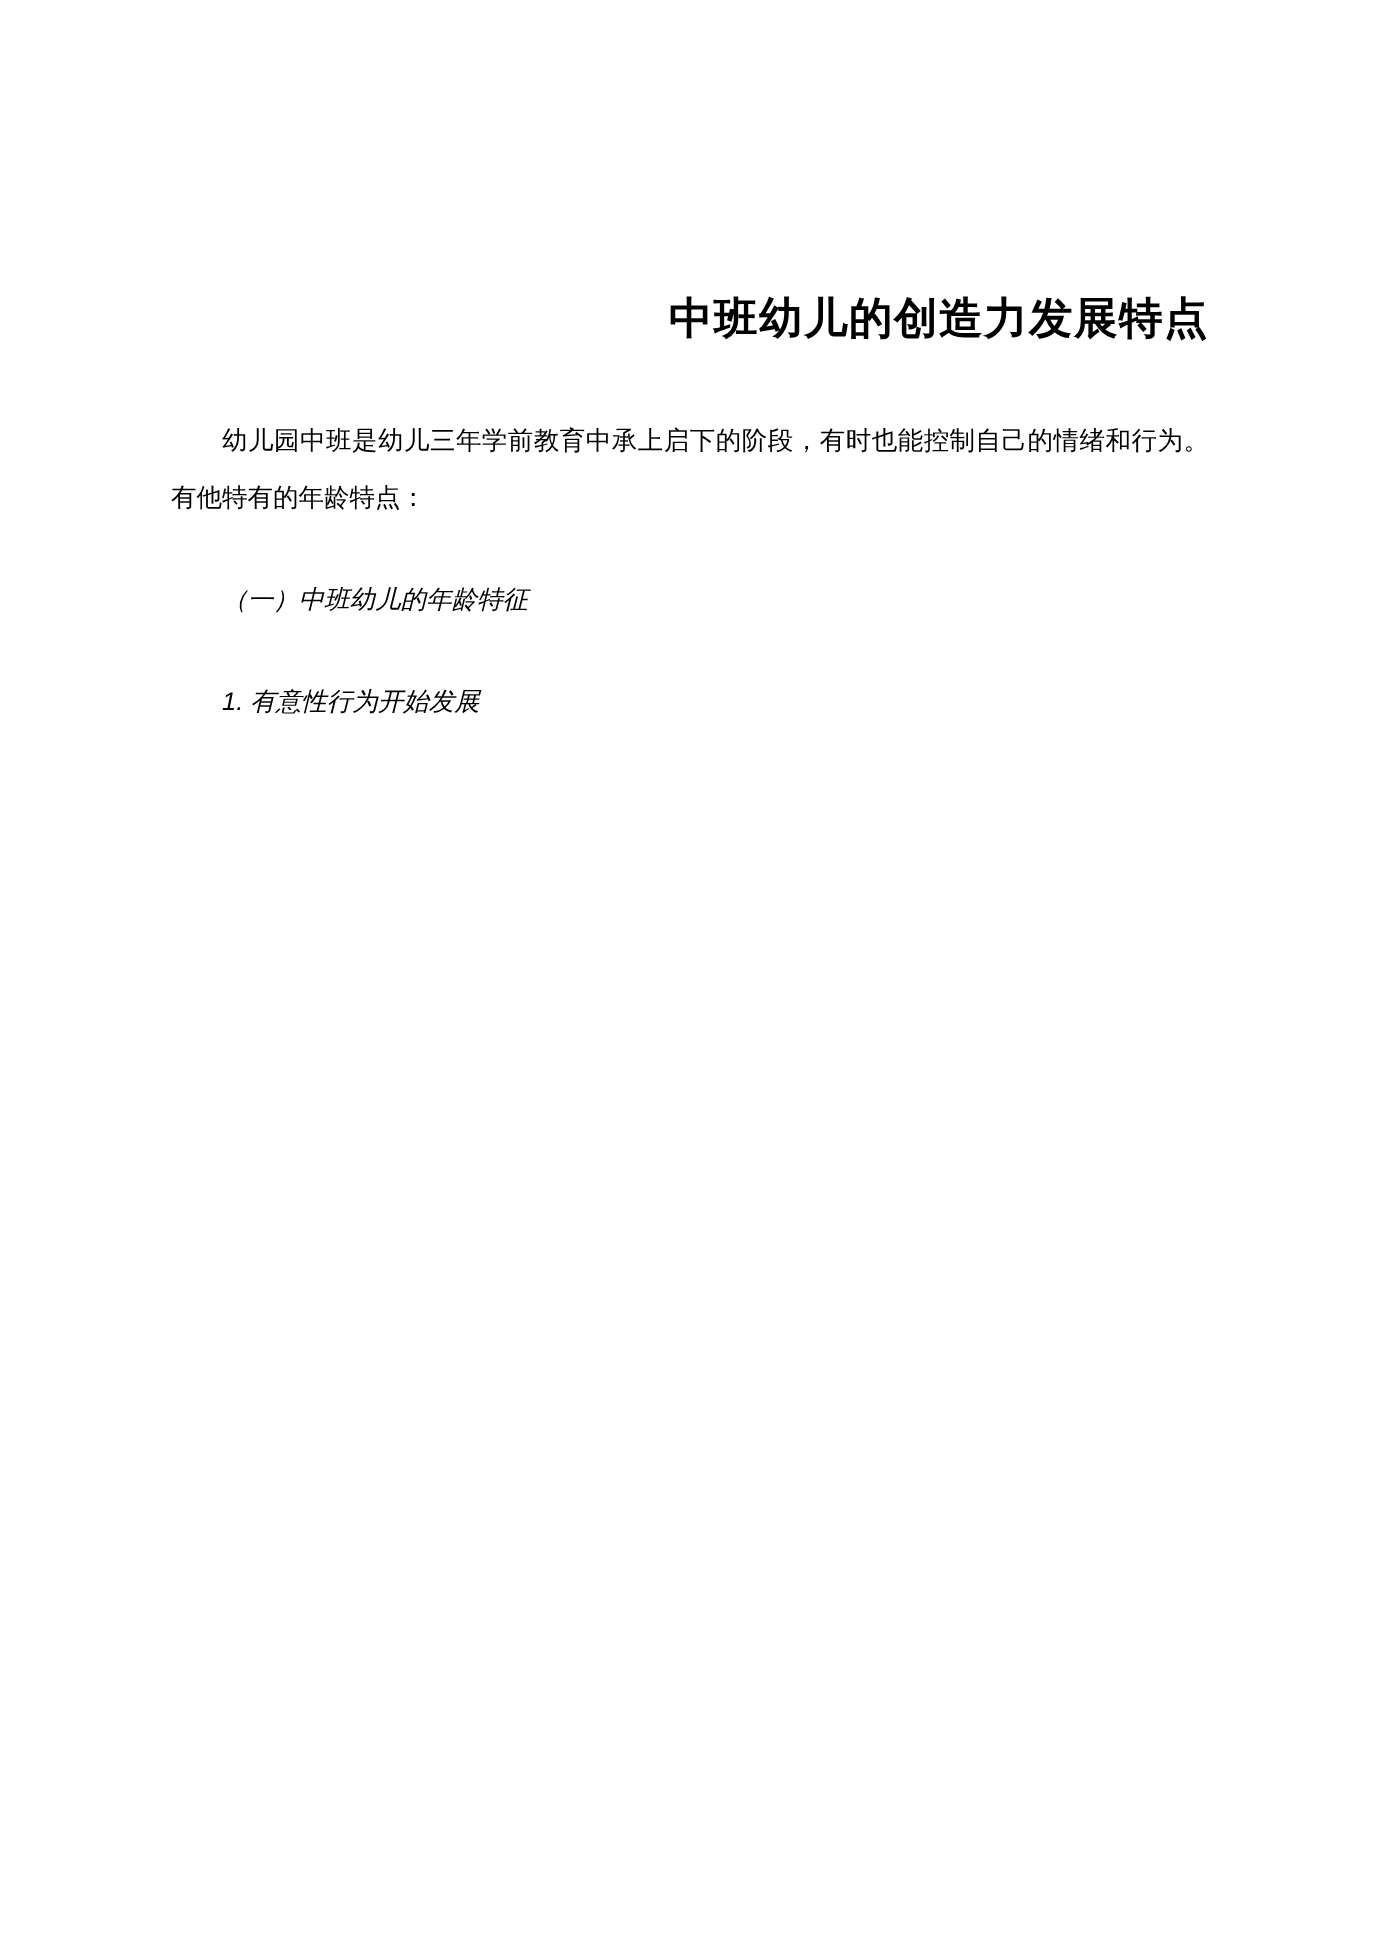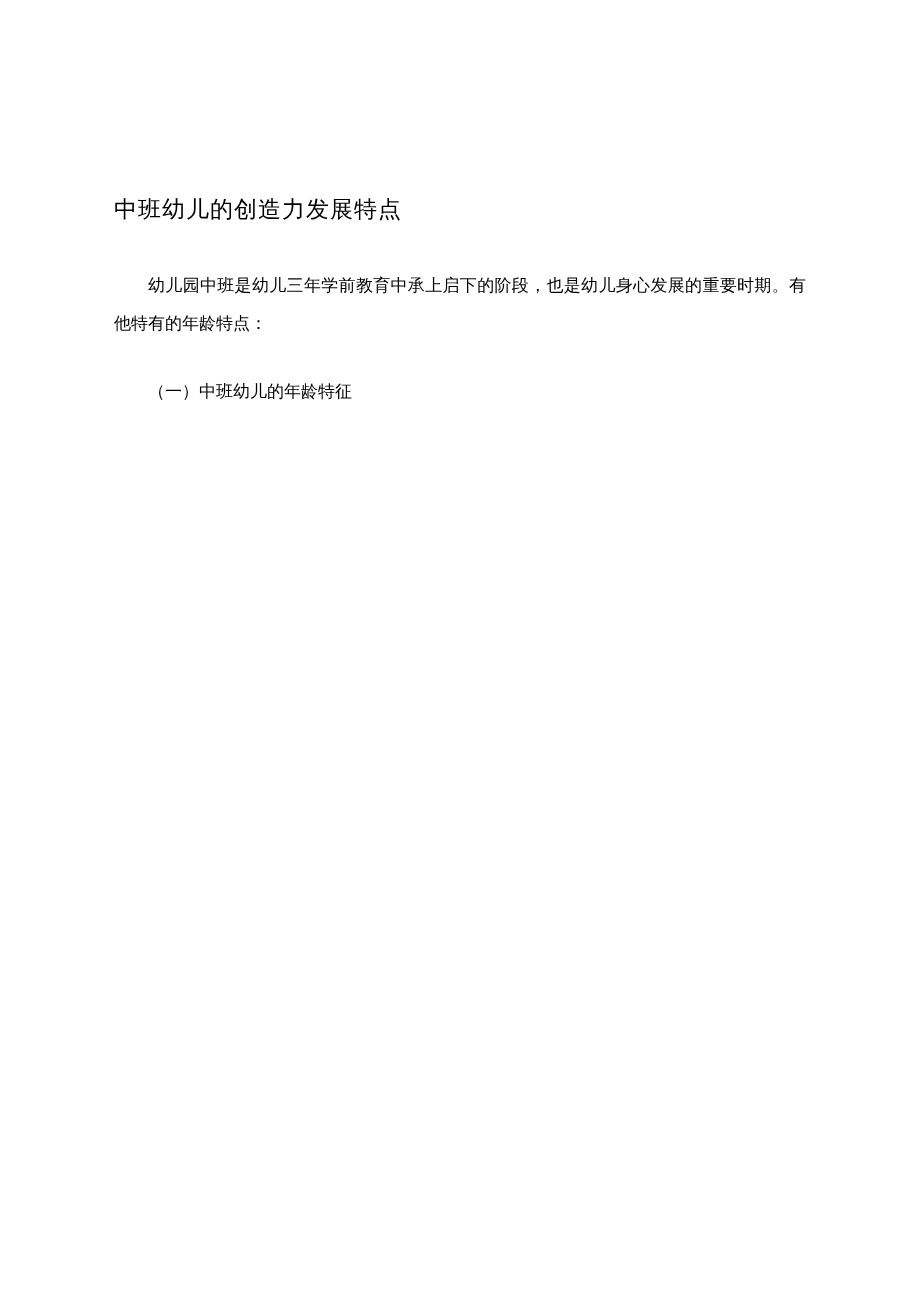--- a/index.html
+++ b/index.html
@@ -13,48 +13,50 @@
   }
   .page {
     width: 920px;
     height: 1301px;
     box-sizing: border-box;
     background: #ffffff;
     padding: 195px 114px 0 114px;
     overflow: hidden;
   }
   .doc-title {
-    font-size: 23px;
-    font-weight: normal;
-    text-align: left;
+    font-size: 29px;
+    font-weight: bold;
+    text-align: right;
     margin: 0 0 42px 0;
     letter-spacing: 1px;
     line-height: 1.3;
   }
   .para {
     font-size: 17px;
     line-height: 38px;
     text-align: justify;
     text-indent: 2em;
     margin: 0 0 30px 0;
   }
   .heading {
     font-size: 17px;
     line-height: 38px;
     text-indent: 2em;
     margin: 0 0 30px 0;
+    font-style: italic;
   }
 </style>
 </head>
 <body>
 
 <div class="page">
   <h1 class="doc-title">中班幼儿的创造力发展特点</h1>
 
-  <p class="para">幼儿园中班是幼儿三年学前教育中承上启下的阶段，也是幼儿身心发展的重要时期。有他特有的年龄特点：</p>
+  <p class="para">幼儿园中班是幼儿三年学前教育中承上启下的阶段，有时也能控制自己的情绪和行为。有他特有的年龄特点：</p>
 
   <p class="heading">（一）中班幼儿的年龄特征</p>
 
+  <p class="heading">1. 有意性行为开始发展</p>
 
 
 
 
 </div>
 
 </body></html>

